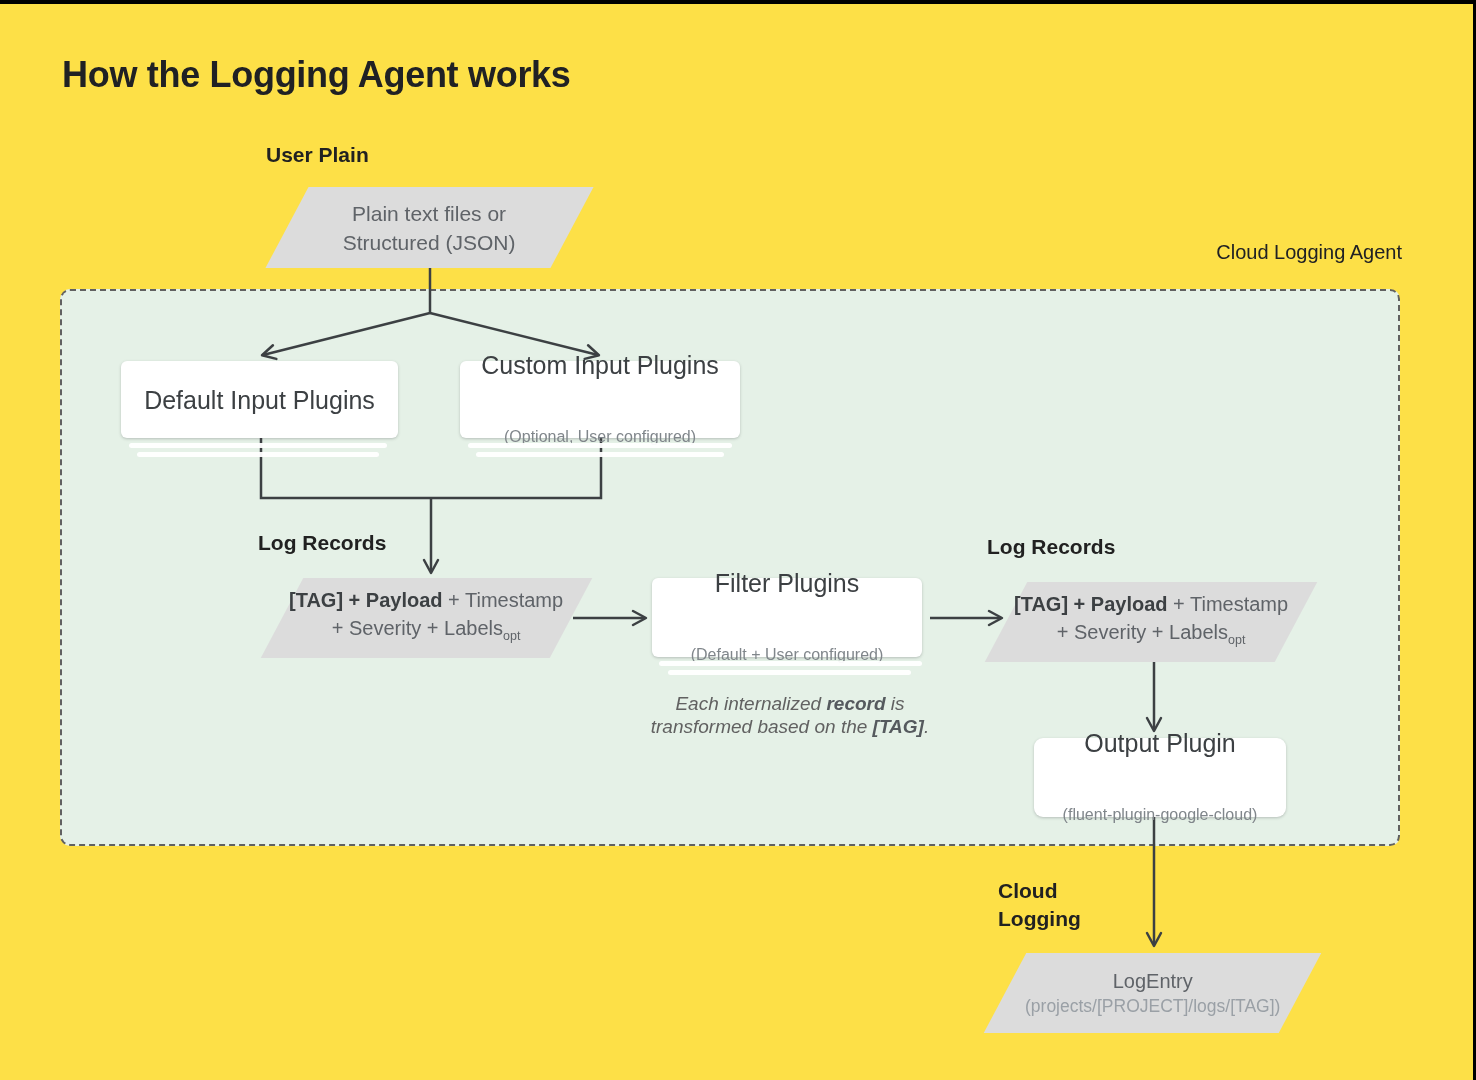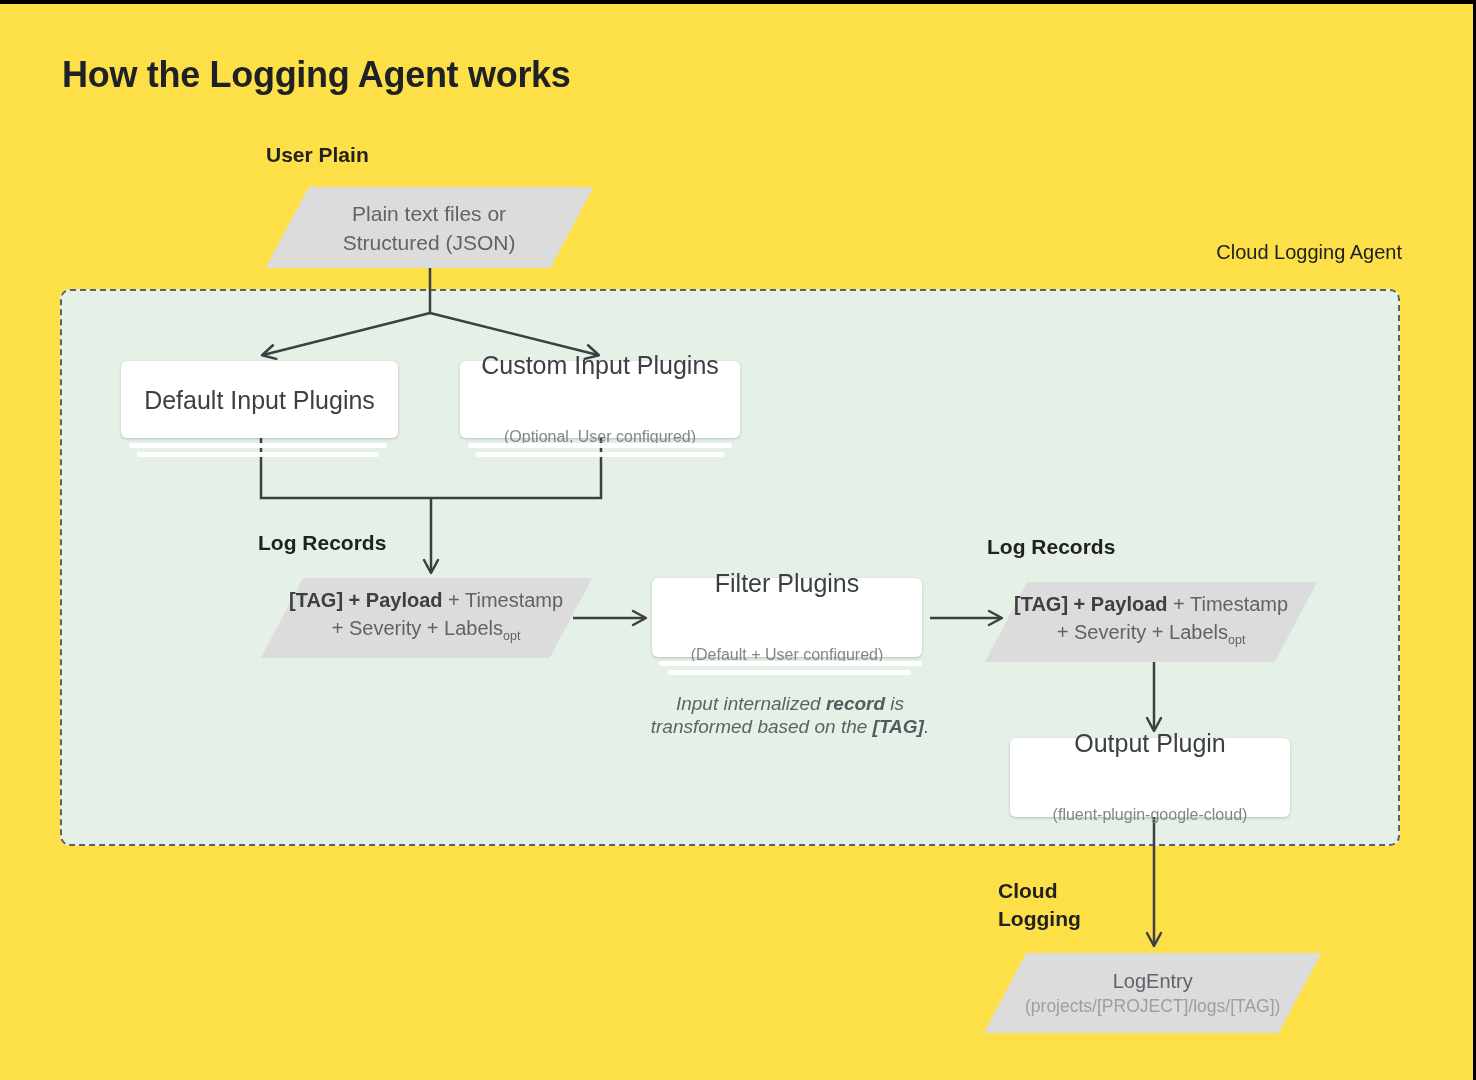--- a/index.html
+++ b/index.html
@@ -41,21 +41,21 @@
 
   .node{position:absolute;background:#fff;border-radius:6px;
         box-shadow:0 1px 3px rgba(60,64,67,.28);
         display:flex;flex-direction:column;align-items:center;justify-content:center;
         text-align:center;}
   .node-title{font-size:25px;color:#3c4043;line-height:26px;}
   .node-sub{font-size:16px;color:#80868b;line-height:22px;margin-top:48px;}
   #node-default{left:121px;top:361px;width:277px;height:77px;}
   #node-custom{left:460px;top:361px;width:280px;height:77px;}
   #node-filter{left:652px;top:578px;width:270px;height:79px;}
-  #node-output{left:1010px;top:738px;width:280px;height:79px;}
+  #node-output{left:1034px;top:738px;width:252px;height:79px;border-radius:9px;}
 
   .stack{position:absolute;height:5px;background:rgba(255,255,255,.95);border-radius:3px;}
 
   #note{position:absolute;left:615px;top:692px;width:350px;text-align:center;
         font-style:italic;font-size:19px;line-height:23px;color:#616161;}
   #note b{color:#555a5e;}
 </style>
 </head>
 <body>
 
@@ -121,21 +121,21 @@
   </div>
 
   <div class="node" id="node-filter">
     <div class="node-title">Filter Plugins</div>
     <div class="node-sub">(Default + User configured)</div>
   </div>
   <div class="stack" style="left:659px;top:661px;width:263px;"></div>
   <div class="stack" style="left:668px;top:670px;width:243px;"></div>
 
   <div id="note">
-    <div><span>Input internalized </span><b>record</b><span> is</span></div>
+    <div><span>Each internalized </span><b>record</b><span> is</span></div>
     <div><span>transformed based on the </span><b>[TAG]</b><span>.</span></div>
   </div>
 
   <div class="section-label" id="lbl-log-records-right">Log Records</div>
 
   <div class="para" id="para-rec-right">
     <div class="para-inner rec-text">
       <div><span class="rec-bold">[TAG] + Payload</span><span> + Timestamp</span></div>
       <div><span>+ Severity + Labels</span><span class="sub">opt</span></div>
     </div>

